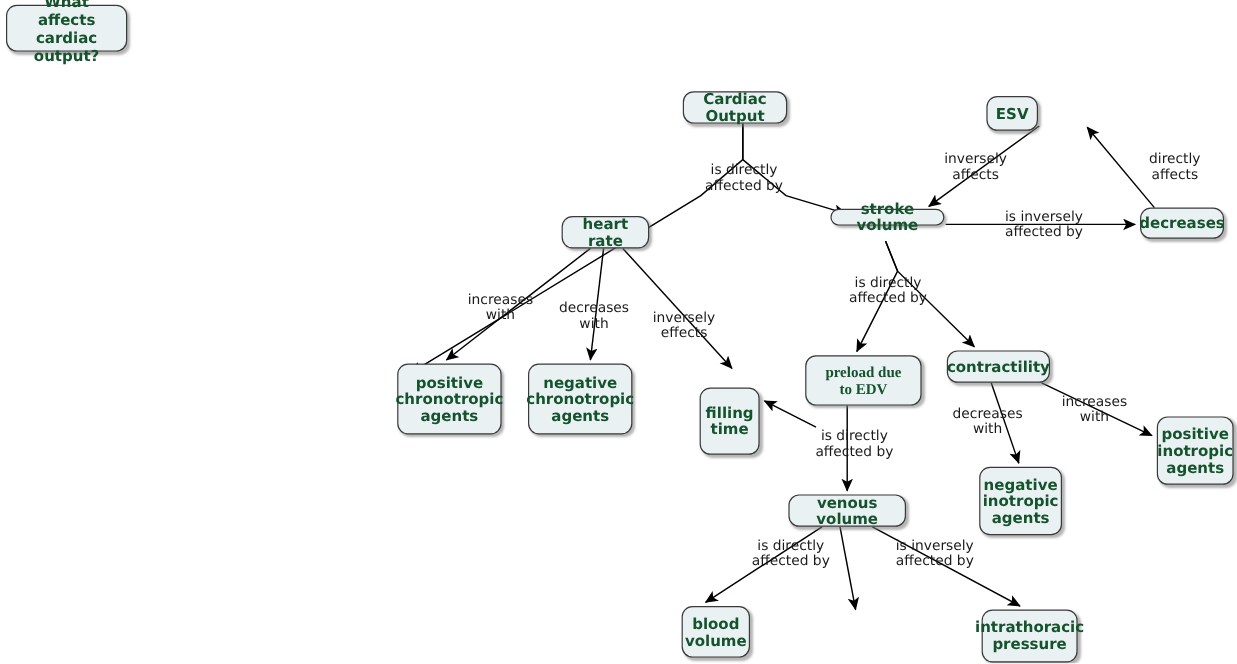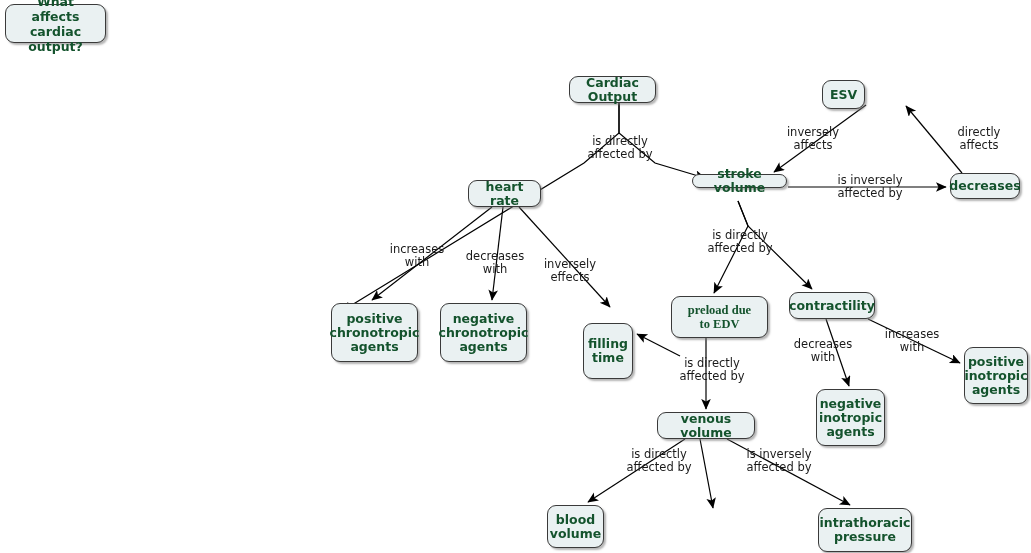--- a/index.html
+++ b/index.html
@@ -107,25 +107,25 @@
       <div class="node" style="left: 671px; top: 296px; width: 97px; height: 42px; font-family: Liberation Serif, serif;">preload due
 to EDV</div>
       <div class="node" style="left: 789px; top: 292px; width: 86px; height: 27px;">contractility</div>
       <div class="node" style="left: 964px; top: 347px; width: 64px; height: 57px;">positive
 inotropic
 agents</div>
       <div class="node" style="left: 816px; top: 389px; width: 69px; height: 57px;">negative
 inotropic
 agents</div>
       <div class="node" style="left: 657px; top: 412px; width: 98px; height: 27px;">venous volume</div>
-      <div class="node" style="left: 547px; top: 505px; width: 57px; height: 43px;">blood
+      <div class="node" style="left: 568px; top: 505px; width: 57px; height: 43px;">blood
 volume</div>
       <div class="node" style="left: 684px; top: 511px; width: 66px; height: 42px; margin-top: 44px;">venous
 pressure</div>
-      <div class="node" style="left: 818px; top: 508px; width: 94px; height: 44px;">intrathoracic
+      <div class="node" style="left: 818px; top: 508px; width: 80px; height: 44px;">intrathoracic
 pressure</div>
     </div>
   <div id="labels-group">
       <div class="edge-label" style="left: 580px; top: 135px; width: 80px;">is directly
 affected by</div>
       <div class="edge-label" style="left: 782px; top: 126px; width: 62px;">inversely
 affects</div>
       <div class="edge-label" style="left: 907px; top: 126px; width: 58px; margin-left: 43px;">directly
 affects</div>
       <div class="edge-label" style="left: 829px; top: 174px; width: 82px;">is inversely

